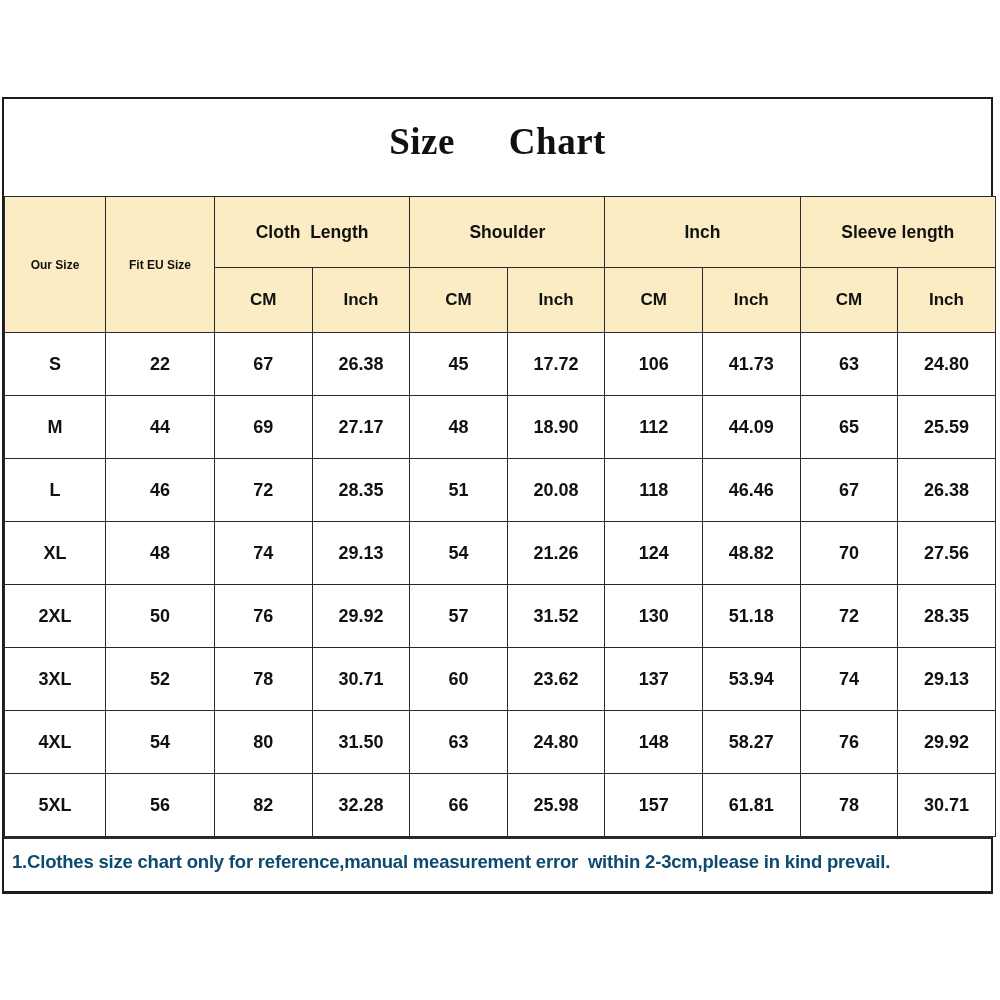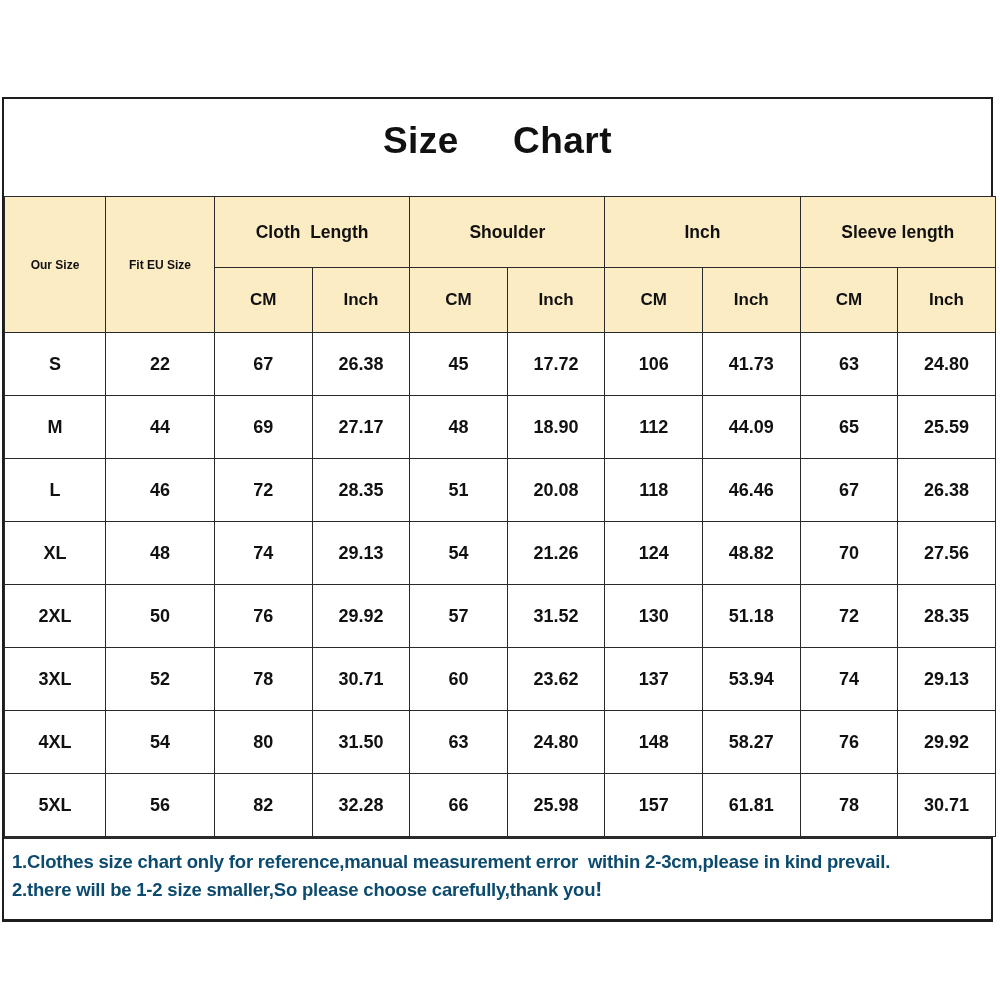--- a/index.html
+++ b/index.html
@@ -44,20 +44,21 @@
     position: absolute;
     left: 0;
     right: 0;
     top: 21px;
     text-align: center;
     font-size: 37px;
     font-weight: bold;
     letter-spacing: 0.5px;
     color: #111111;
     white-space: pre;
+    font-family: Liberation Serif, serif;
   }
   .title-gap {
     display: inline-block;
     width: 54px;
   }
 
   
   table.size-table {
     border-collapse: collapse;
     table-layout: fixed;
@@ -262,17 +263,16 @@
             <td>157</td>
             <td>61.81</td>
             <td>78</td>
             <td>30.71</td>
           </tr>
         </tbody>
     </table>
 
     <div class="notes">
       <div class="note-line">1.Clothes size chart only for reference,manual measurement error  within 2-3cm,please in kind prevail.</div>
-      <div class="note-line"><span>2.there will be 1-2 size smaller,So please choose carefully,thank you</span><span class="bang">!</span></div>
     </div>
 
   </div>
 </div>
 
 </body></html>

